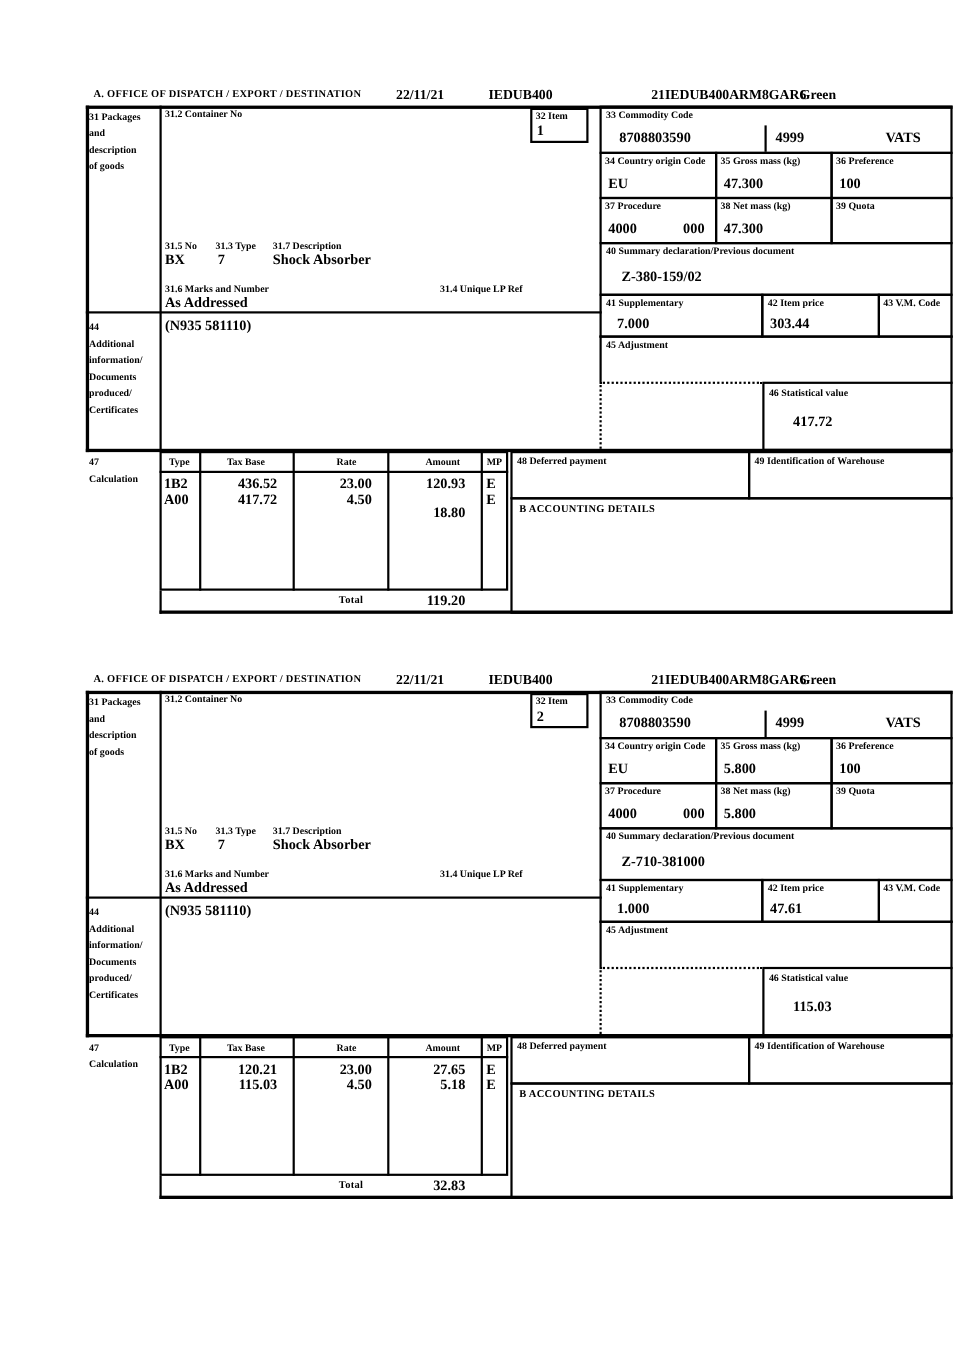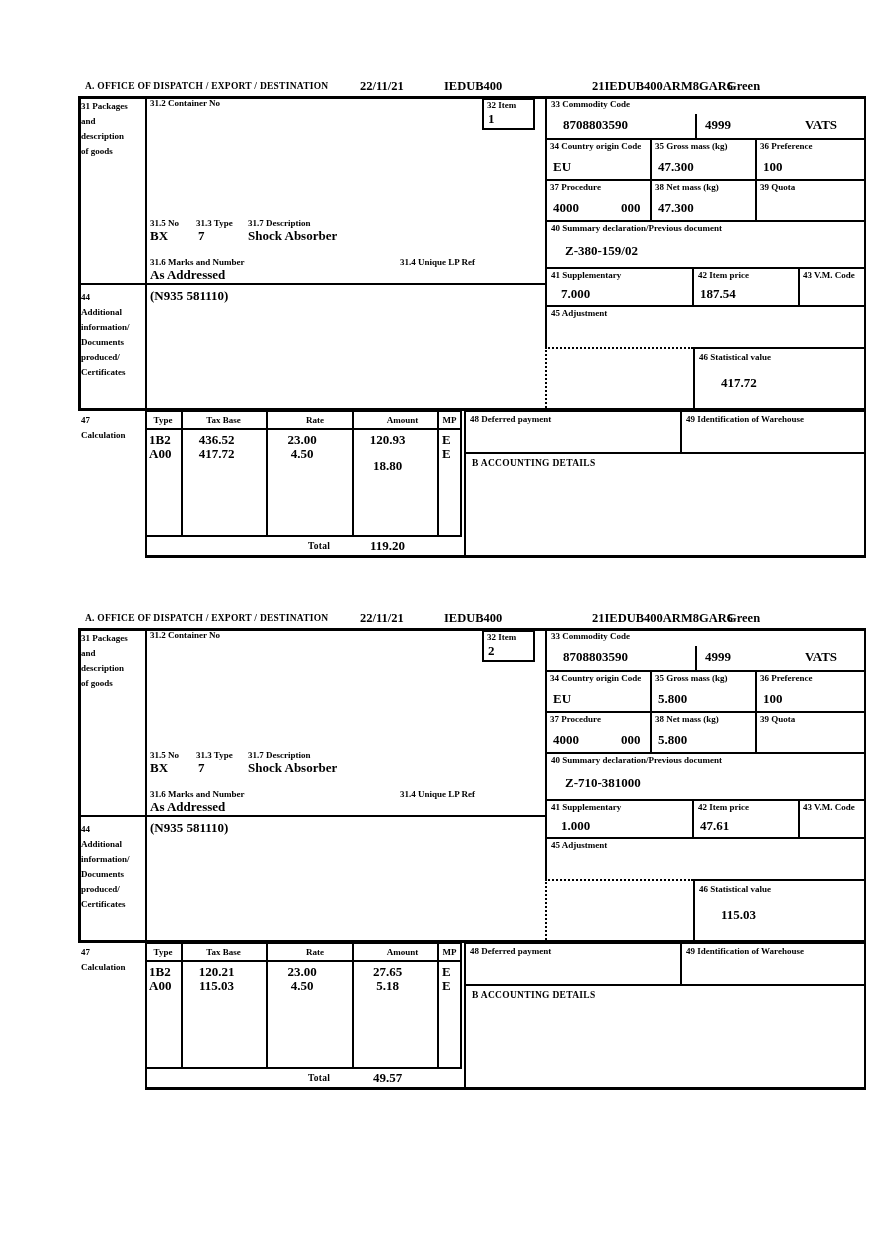--- a/index.html
+++ b/index.html
@@ -11,21 +11,21 @@
   .dot-v{position:absolute;border-left:2px dotted #000;width:0;}
   .dot-h{position:absolute;border-top:2px dotted #000;height:0;}
   .box{position:absolute;border:2px solid #000;box-sizing:border-box;}
   .box-open{position:absolute;border:2px solid #000;border-bottom:none;box-sizing:border-box;}
   .hdr-title{font-size:9.5px;font-weight:bold;letter-spacing:.25px;}
   .hdr-val{font-size:12.5px;font-weight:bold;}
   .lbl{font-size:9px;font-weight:bold;line-height:1.1;white-space:nowrap;}
   .lbl-lines div{font-size:9px;font-weight:bold;line-height:15px;white-space:nowrap;}
   .val{font-size:13px;font-weight:bold;white-space:nowrap;}
   .cth{position:absolute;font-size:9px;font-weight:bold;text-align:center;}
-  .c-num{position:absolute;font-size:13px;font-weight:bold;text-align:center;white-space:nowrap;}
+  .c-num{position:absolute;font-size:13px;font-weight:bold;text-align:right;white-space:nowrap;}
   .c-txt{position:absolute;font-size:13px;font-weight:bold;white-space:nowrap;}
   .blabel{font-size:9.5px;font-weight:bold;letter-spacing:.3px;}
 </style>
 </head>
 <body>
 
 <div class="page">
   <div id="sections">
       <div class="sec" style="top: 78px;">
 
@@ -125,21 +125,21 @@
     <div class="abs lbl" style="left:4px;top:2px">40 Summary declaration/Previous document</div>
     <div class="abs val" style="left:18px;top:21px">Z-380-159/02</div>
   </div>
 
   <div class="box" style="left:545px;top:189px;width:149px;height:40px">
     <div class="abs lbl" style="left:4px;top:2px">41 Supplementary</div>
     <div class="abs val" style="left:14px;top:17px">7.000</div>
   </div>
   <div class="box" style="left:692px;top:189px;width:108px;height:40px">
     <div class="abs lbl" style="left:4px;top:2px">42 Item price</div>
-    <div class="abs val" style="left:6px;top:17px">187.54</div>
+    <div class="abs val" style="left:6px;top:17px">303.44</div>
   </div>
   <div class="box" style="left:798px;top:189px;width:68px;height:40px">
     <div class="abs lbl" style="left:3px;top:2px">43 V.M. Code</div>
     <div class="abs val" style="left:6px;top:17px"></div>
   </div>
 
   <div class="box-open" style="left:545px;top:227px;width:321px;height:44px">
     <div class="abs lbl" style="left:4px;top:2px">45 Adjustment</div>
     <div class="abs val" style="left:14px;top:17px"></div>
   </div>
@@ -338,21 +338,21 @@
   </div>
   <div>
     <div class="c-txt" style="left:149px;top:368px">A00</div>
     <div class="c-num" style="left:181px;top:368px;width:71px">115.03</div>
     <div class="c-num" style="left:266px;top:368px;width:72px">4.50</div>
     <div class="c-num" style="left:352px;top:368px;width:71px">5.18</div>
     <div class="c-txt" style="left:442px;top:368px">E</div>
   </div>
 
   <div class="abs blabel" style="left:308px;top:463px">Total</div>
-  <div class="c-num" style="left:352px;top:460px;width:71px">49.57</div>
+  <div class="c-num" style="left:352px;top:460px;width:71px">32.83</div>
 
   <div class="box" style="left:464px;top:332px;width:218px;height:44px">
     <div class="abs lbl" style="left:4px;top:3px">48 Deferred payment</div>
     <div class="abs val" style="left:8px;top:18px"></div>
   </div>
   <div class="box" style="left:680px;top:332px;width:186px;height:44px">
     <div class="abs lbl" style="left:4px;top:3px">49 Identification of Warehouse</div>
     <div class="abs val" style="left:8px;top:18px"></div>
   </div>
   <div class="box" style="left:464px;top:374px;width:402px;height:106px">

